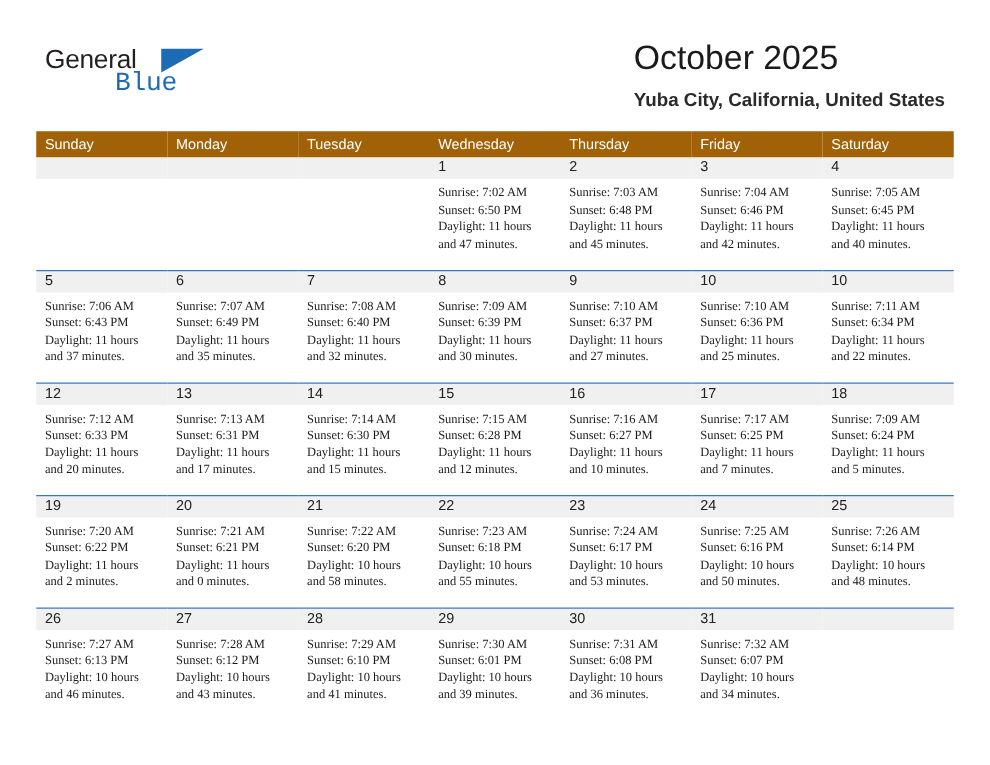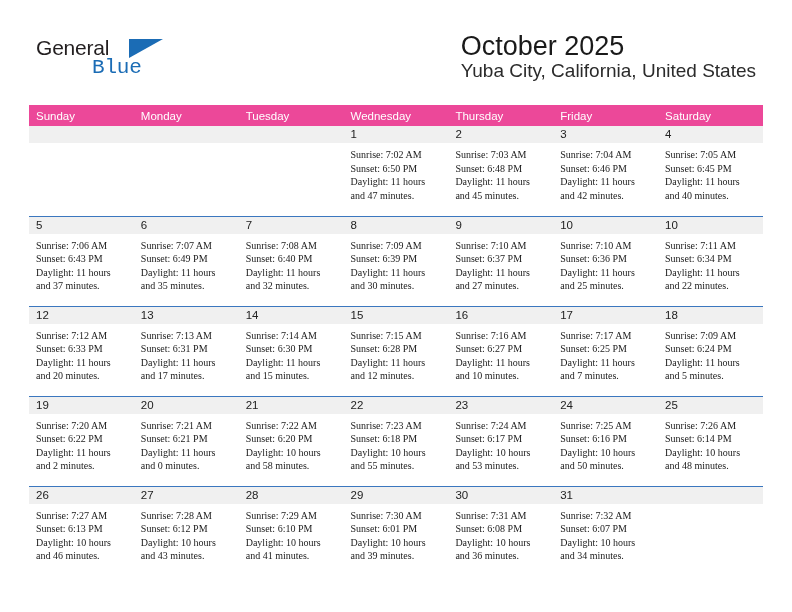--- a/index.html
+++ b/index.html
@@ -71,40 +71,41 @@
     text-align: left;
   }
   .cal-title {
     font-size: 27px;
     font-weight: normal;
     color: #1a1a1a;
     line-height: 32px;
     white-space: nowrap;
   }
   .cal-subtitle {
-    font-size: 19px;
-    font-weight: normal;
+    margin-top: 10px;
+    font-size: 15px;
+    font-weight: bold;
     color: #2b2b2b;
     line-height: 18px;
     white-space: nowrap;
   }
 
   
   .calendar {
     position: absolute;
     left: 29px;
     top: 105px;
     width: 734px;
     border-collapse: collapse;
     table-layout: fixed;
   }
   .calendar col { width: 104.85px; }
 
   .dow-row th {
-    background: #ec4899;
+    background: #a16207;
     color: #ffffff;
     font-size: 11.5px;
     font-weight: normal;
     text-align: left;
     padding: 4px 0 4px 7px;
     height: 13px;
     border: none;
   }
 
   .week-row td {

